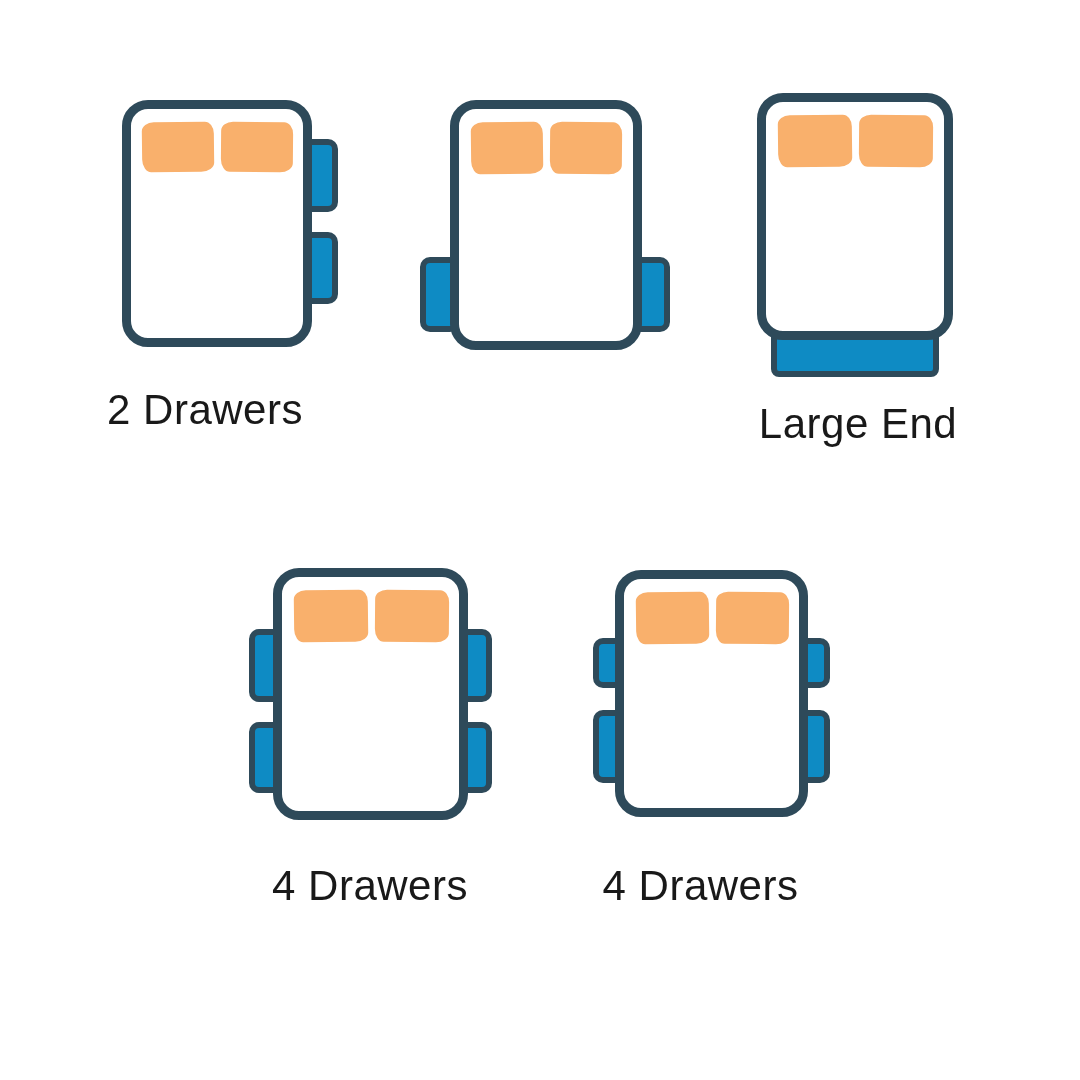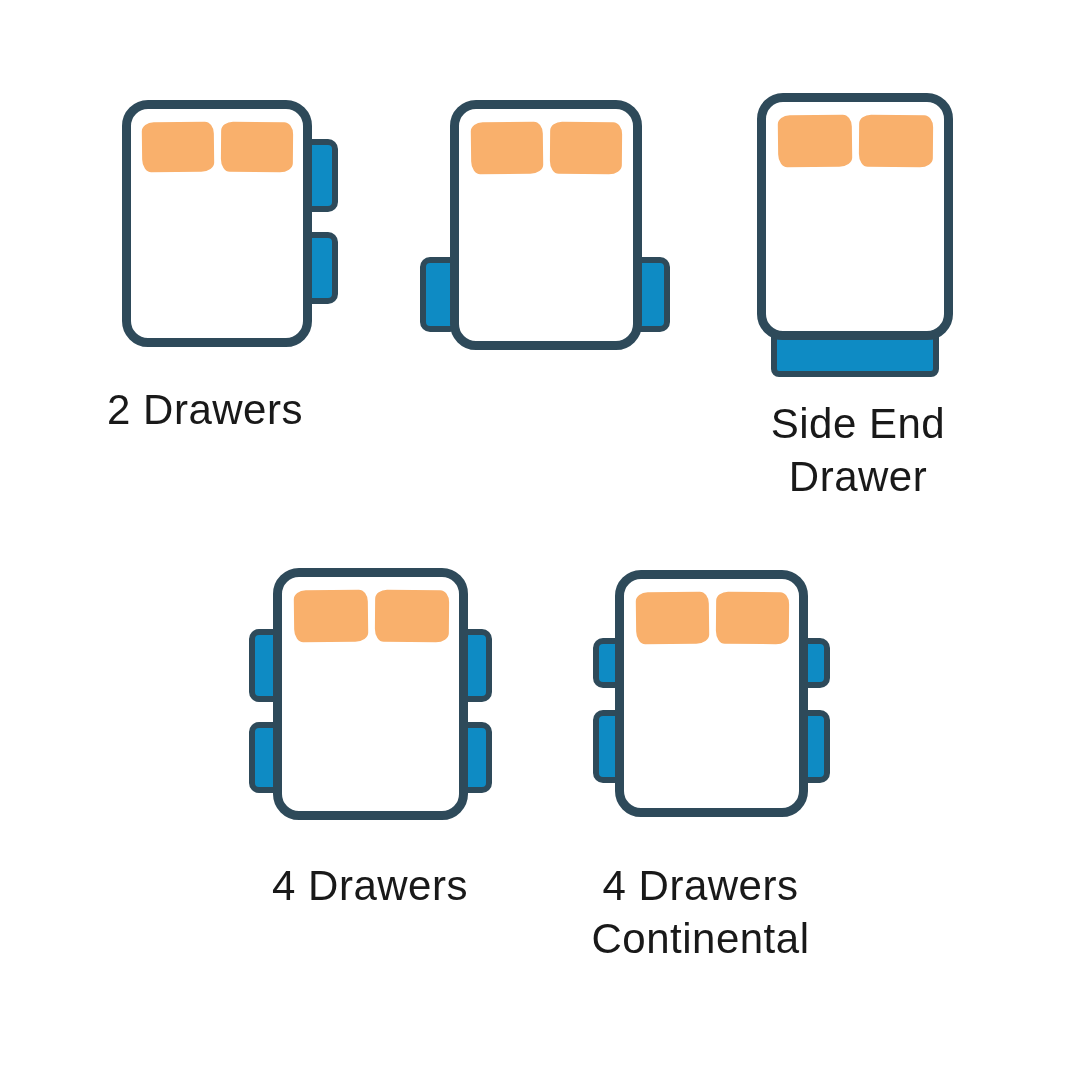--- a/index.html
+++ b/index.html
@@ -130,22 +130,21 @@
   </div>
 
   <figure class="fig fig3">
     <div class="drawer end-large d1"></div>
     <div class="bed">
       <div class="pillow pl p1"></div>
       <div class="pillow pr p2"></div>
     </div>
   </figure>
   <div class="label label3">
-    <span>Side End</span>
-    <span>Drawer</span>
+    <span>Large End</span>
   </div>
 
   <figure class="fig fig4">
     <div class="drawer d1"></div>
     <div class="drawer d2"></div>
     <div class="drawer d3"></div>
     <div class="drawer d4"></div>
     <div class="bed">
       <div class="pillow pl p1"></div>
       <div class="pillow pr p2"></div>
@@ -160,16 +159,15 @@
     <div class="drawer d2"></div>
     <div class="drawer d3"></div>
     <div class="drawer d4"></div>
     <div class="bed">
       <div class="pillow pl p1"></div>
       <div class="pillow pr p2"></div>
     </div>
   </figure>
   <div class="label label5">
     <span>4 Drawers</span>
-    <span>Continental</span>
   </div>
 
 </div>
 
 </body></html>

